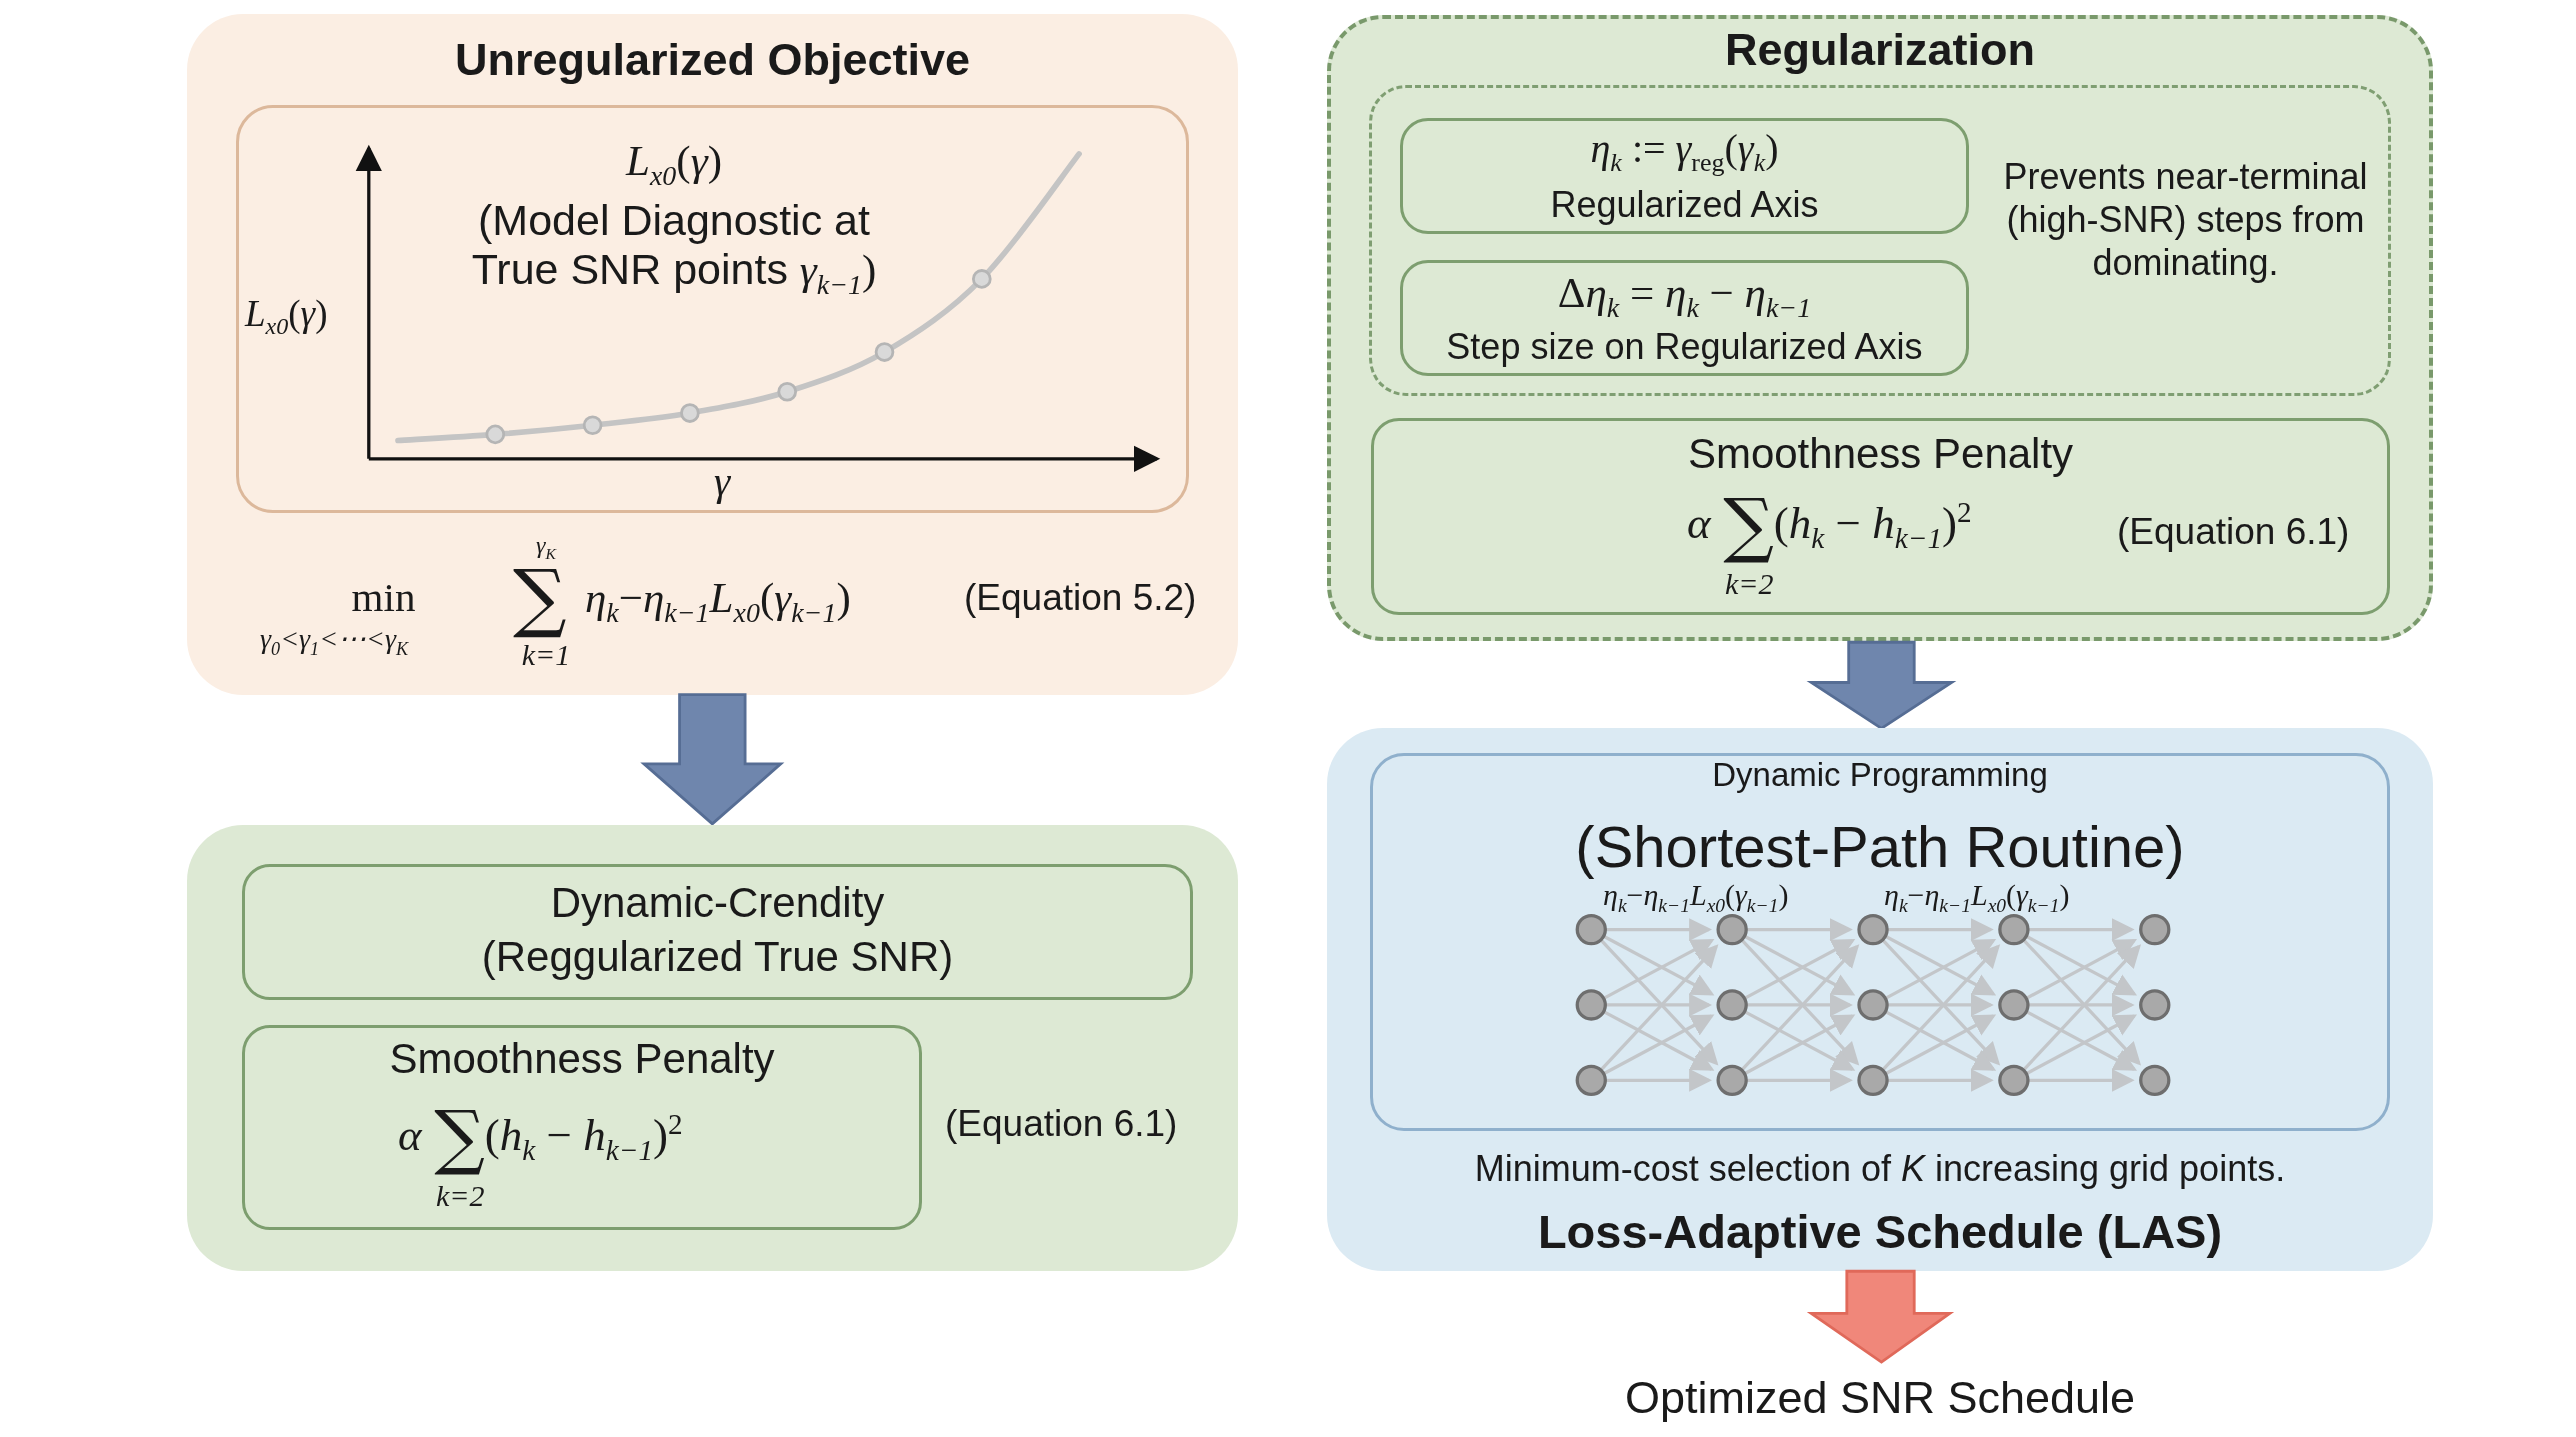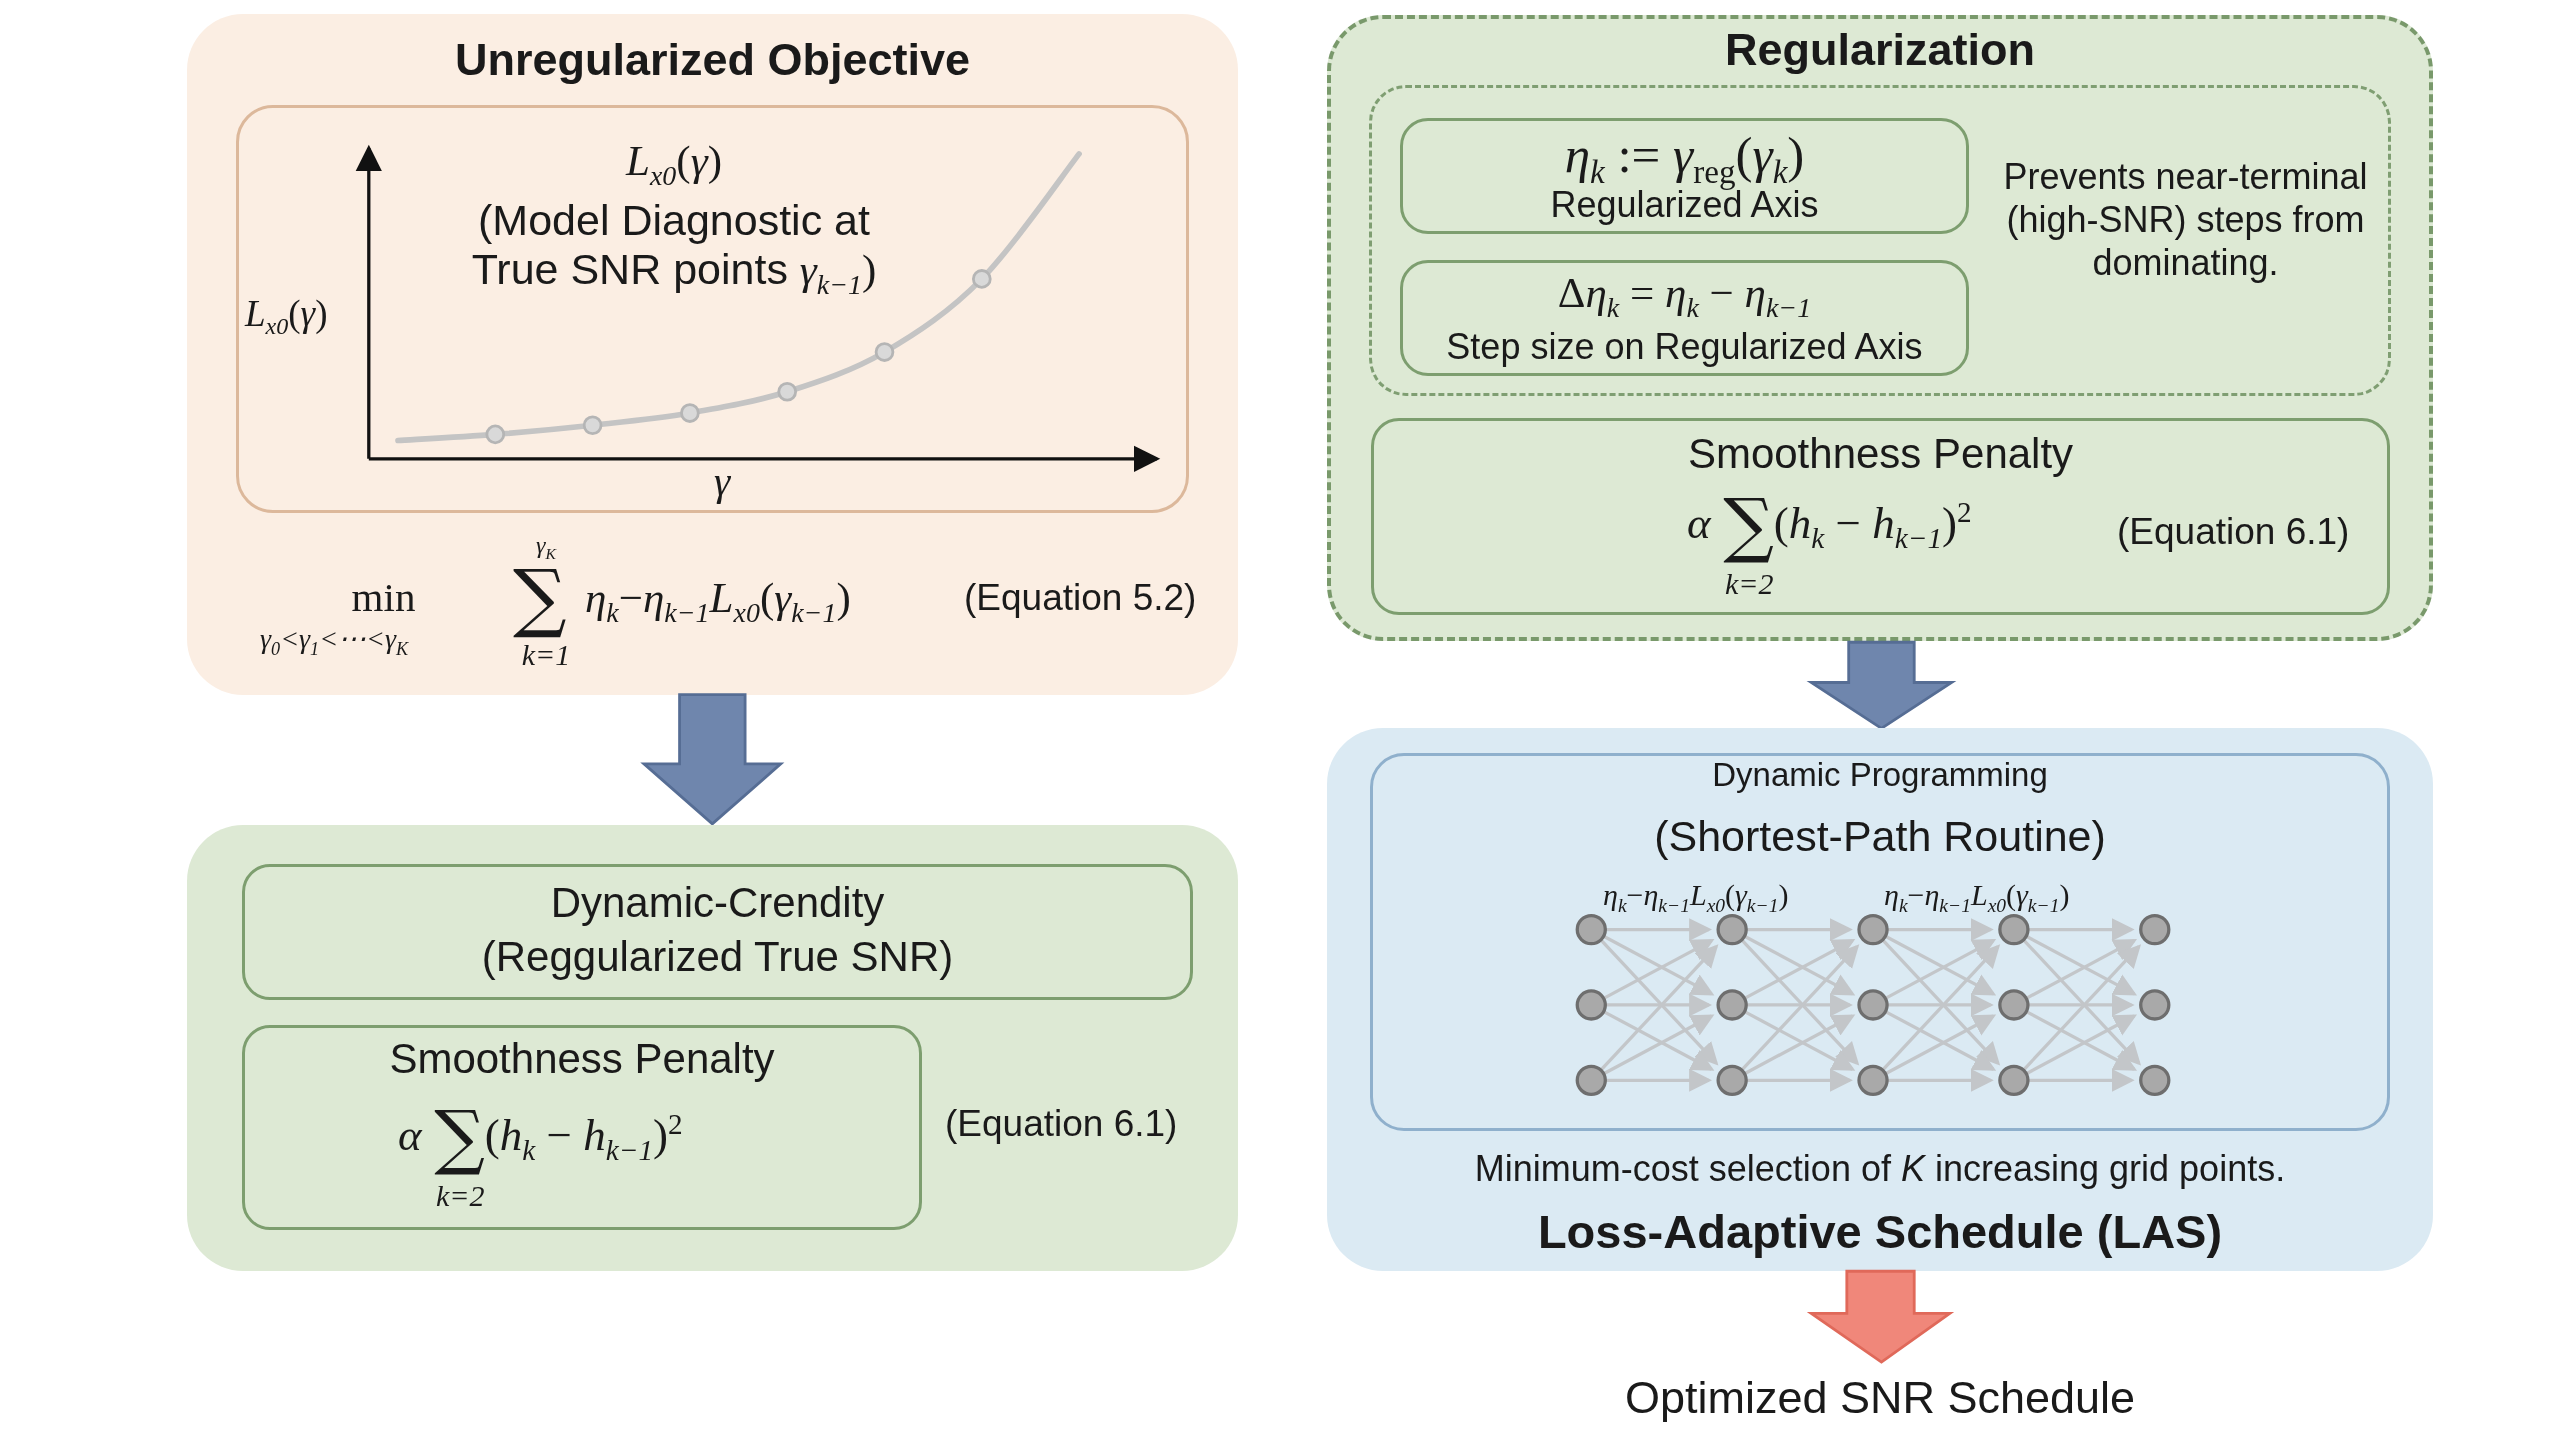--- a/index.html
+++ b/index.html
@@ -92,21 +92,21 @@
   <span class="sum" style="font-size:71px; vertical-align:-11.2px;">∑</span><span class="mr">(</span><span class="m">h<sub>k</sub></span><span class="mr"> − </span><span class="m">h<sub>k−1</sub></span><span class="mr">)<sup>2</sup></span>
 </div>
 <div class="abs m" style="left:436px; top:1179px; font-size:30px;">k=2</div>
 <div class="abs" style="left:945px; top:1103px; font-size:37px;">(Equation 6.1)</div>
 
 <div class="panel green dashed-outer" style="left:1327px; top:15px; width:1106px; height:626px;"></div>
 <div class="abs center title-bold" style="left:1327px; top:24px; width:1106px;">Regularization</div>
 <div class="panel dashed-inner" style="left:1369px; top:85px; width:1022px; height:311px;"></div>
 
 <div class="panel box-green" style="left:1400px; top:118px; width:569px; height:116px;"></div>
-<div class="abs center" style="left:1400px; top:125px; width:569px; font-size:51px;">
+<div class="abs center" style="left:1400px; top:125px; width:569px; font-size:40px;">
   <span class="m">η<sub>k</sub></span><span class="mr"> := </span><span class="m">γ</span><sub class="mr">reg</sub><span class="mr">(</span><span class="m">γ<sub>k</sub></span><span class="mr">)</span>
 </div>
 <div class="abs center txt-sm" style="left:1400px; top:182px; width:569px;">Regularized Axis</div>
 
 <div class="panel box-green" style="left:1400px; top:260px; width:569px; height:116px;"></div>
 <div class="abs center" style="left:1400px; top:268px; width:569px; font-size:43px;">
   <span class="mr">Δ</span><span class="m">η<sub>k</sub></span><span class="mr"> = </span><span class="m">η<sub>k</sub></span><span class="mr"> − </span><span class="m">η<sub>k−1</sub></span>
 </div>
 <div class="abs center txt-sm" style="left:1400px; top:324px; width:569px;">Step size on Regularized Axis</div>
 
@@ -125,21 +125,21 @@
 <div class="abs m" style="left:1725px; top:567px; font-size:30px;">k=2</div>
 <div class="abs" style="left:2117px; top:511px; font-size:37px;">(Equation 6.1)</div>
 
 <svg width="2576" height="1438" viewBox="0 0 2752 1536">
   <path d="M1975,686 L2045,686 L2045,729 L2085,729 L2010,778 L1935,729 L1975,729 Z" fill="#6f86ad" stroke="#566d94" stroke-width="3"></path>
 </svg>
 
 <div class="panel blue" style="left:1327px; top:728px; width:1106px; height:543px;"></div>
 <div class="panel box-blue" style="left:1370px; top:753px; width:1020px; height:378px;"></div>
 <div class="abs center txt" style="left:1370px; top:754px; width:1020px; font-size:33px;">Dynamic Programming</div>
-<div class="abs center txt" style="left:1370px; top:809px; width:1020px; font-size:43px;">(Shortest-Path Routine)</div>
+<div class="abs center txt" style="left:1370px; top:809px; width:1020px; font-size:58px;">(Shortest-Path Routine)</div>
 
 <div class="abs" style="left:1603px; top:878px; font-size:30px; white-space:nowrap;">
   <span class="m">η<sub>k</sub></span><span class="mr">−</span><span class="m">η<sub>k−1</sub>L<sub>x0</sub></span><span class="mr">(</span><span class="m">γ<sub>k−1</sub></span><span class="mr">)</span>
 </div>
 <div class="abs" style="left:1884px; top:878px; font-size:30px; white-space:nowrap;">
   <span class="m">η<sub>k</sub></span><span class="mr">−</span><span class="m">η<sub>k−1</sub>L<sub>x0</sub></span><span class="mr">(</span><span class="m">γ<sub>k−1</sub></span><span class="mr">)</span>
 </div>
 
 <svg id="dp-svg" width="2576" height="1438" viewBox="0 0 2752 1536">
   <defs>

